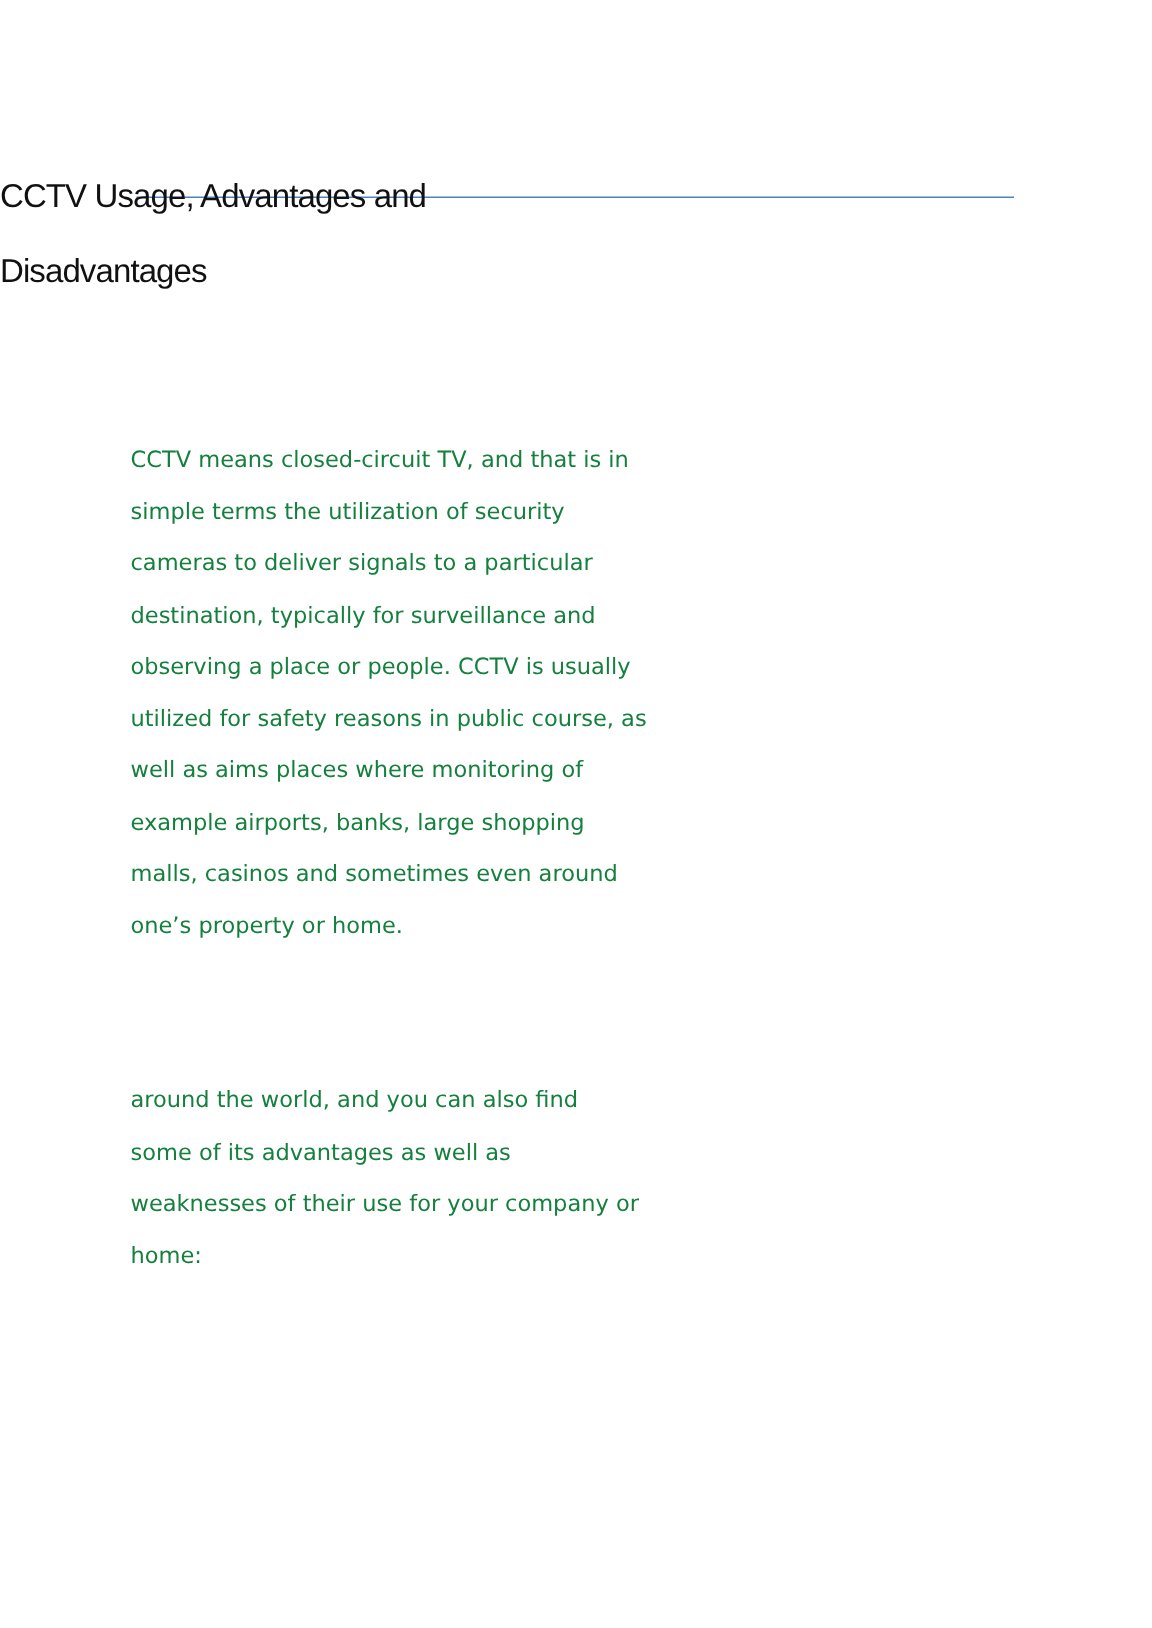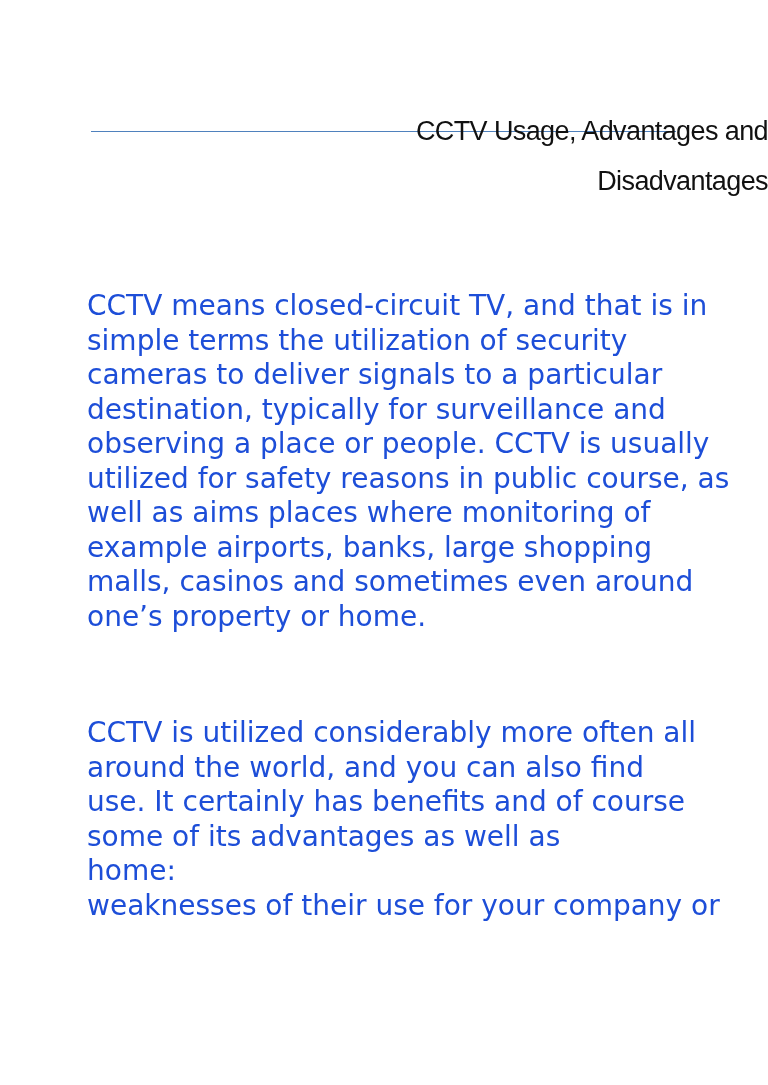--- a/index.html
+++ b/index.html
@@ -1,28 +1,28 @@
 <!DOCTYPE html>
 <html><head>
   <meta charset="utf-8">
   <style>
     html, body { margin: 0; padding: 0; background: #ffffff; }
     body { width: 768px; height: 1085px; position: relative; overflow: hidden; }
     .page { position: absolute; left: 0; top: 0; width: 768px; height: 1085px; background: #fff; }
     .title-rule { position: absolute; left: 91px; top: 131px; width: 585px; height: 1px; background: #4f81bd; }
     .title {
-      position: absolute; left: 0; top: 106px; width: 768px; text-align: right;
-      font-family: "Liberation Sans", sans-serif; font-size: 27px; line-height: 50px;
+      position: absolute; left: 0; top: 106px; width: 768px; text-align: left;
+      font-family: "Liberation Sans", sans-serif; font-size: 22px; line-height: 50px;
       color: #111; letter-spacing: -0.6px;
     }
     .title span { display: block; }
     .para {
       position: absolute; left: 87px; width: 600px;
-      font-family: "DejaVu Sans", sans-serif; font-size: 28px; line-height: 34.5px;
-      color: #1d4ed8;
+      font-family: "DejaVu Sans", sans-serif; font-size: 15px; line-height: 34.5px;
+      color: #15803d;
     }
     .para span { display: block; white-space: nowrap; }
     #p1 { top: 289px; }
     #p2 { top: 716px; }
   </style>
 </head>
 <body>
 
 <div class="page">
   <div class="title-rule"></div>
@@ -38,20 +38,18 @@
     <span>destination, typically for surveillance and</span>
     <span>observing a place or people. CCTV is usually</span>
     <span>utilized for safety reasons in public course, as</span>
     <span>well as aims places where monitoring of</span>
     <span>example airports, banks, large shopping</span>
     <span>malls, casinos and sometimes even around</span>
     <span>one’s property or home.</span>
   </div>
 
   <div class="para" id="p2">
-    <span>CCTV is utilized considerably more often all</span>
     <span>around the world, and you can also find</span>
-    <span>use. It certainly has benefits and of course</span>
     <span>some of its advantages as well as</span>
+    <span>weaknesses of their use for your company or</span>
     <span>home:</span>
-    <span>weaknesses of their use for your company or</span>
   </div>
 </div>
 
 </body></html>

